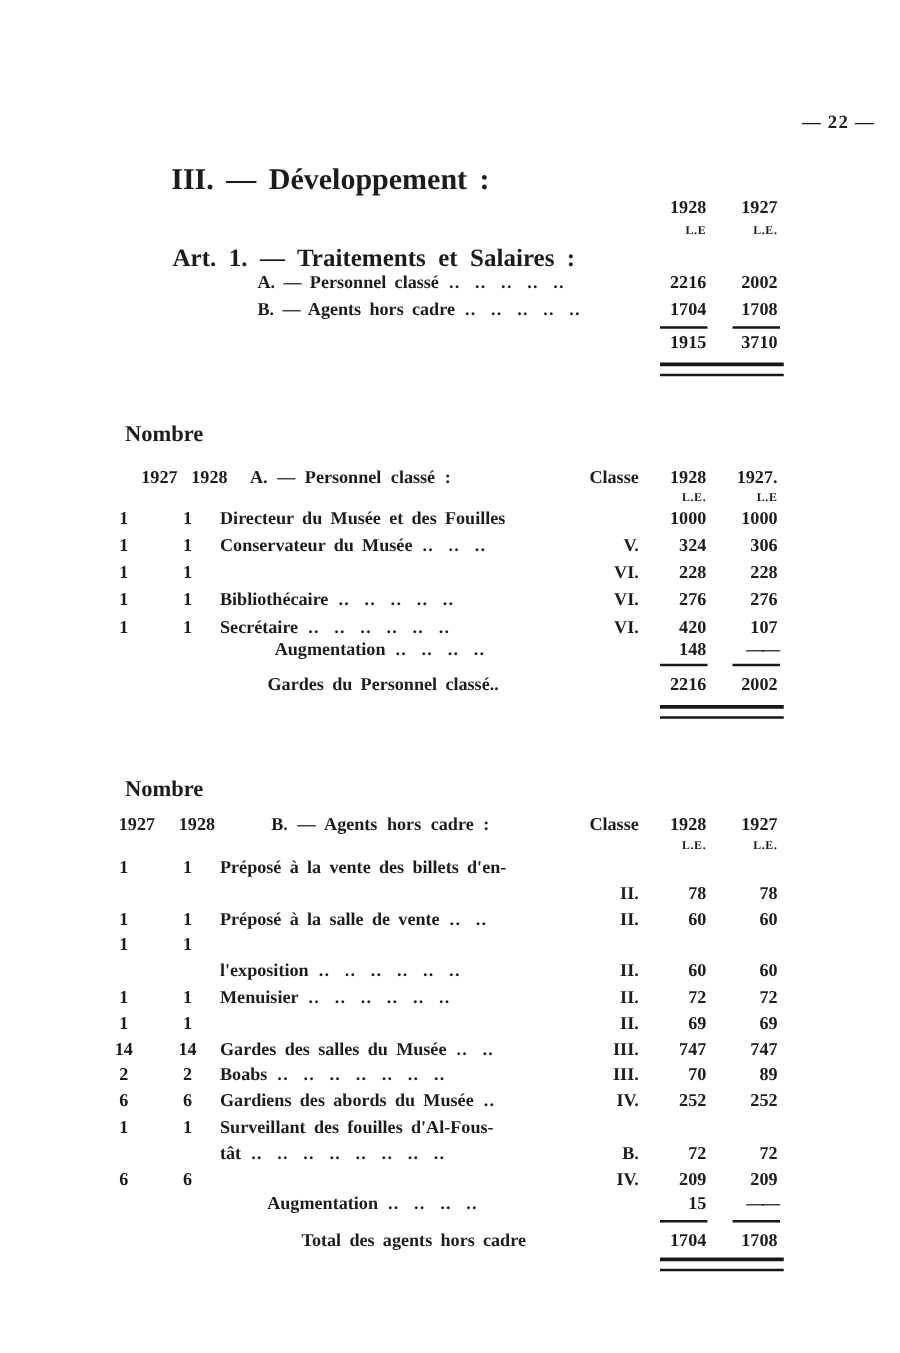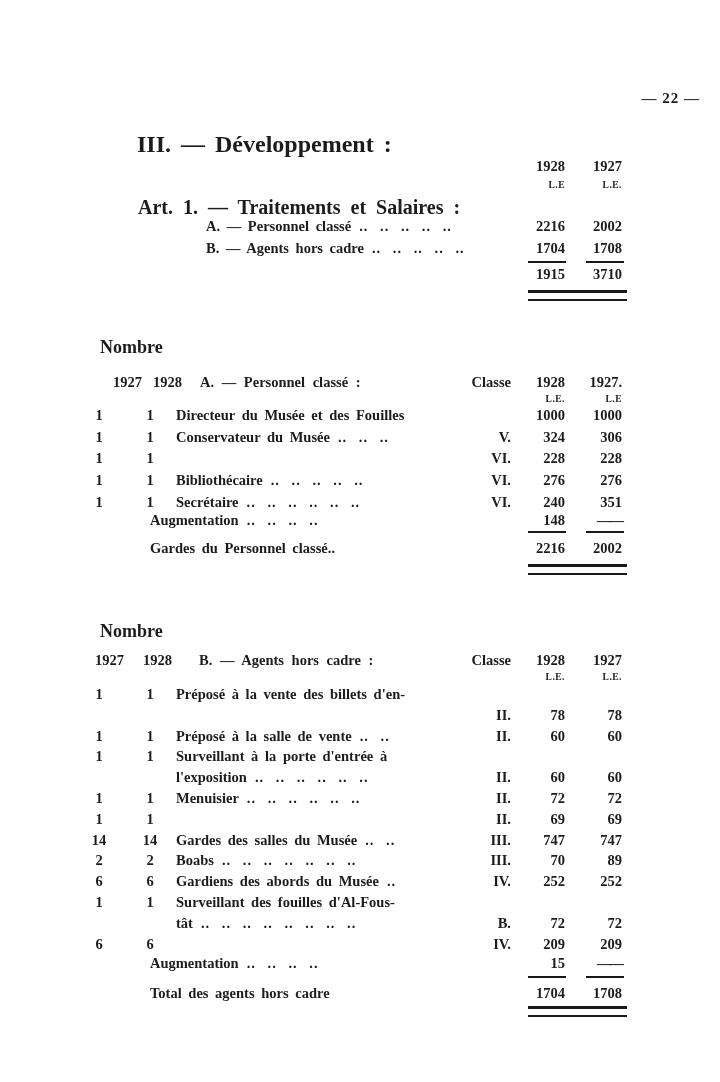--- a/index.html
+++ b/index.html
@@ -27,21 +27,21 @@
   .r28{left:528px;width:38px;}
   .r27{left:586px;width:38px;}
   .dbl{position:absolute;left:528px;width:99px;height:6px;
        border-top:3px solid #181818;border-bottom:2px solid #181818;}
   .pageno{position:absolute;top:90px;left:0;width:700px;text-align:right;
           font-size:15px;letter-spacing:1px;}
   .sec-title{position:absolute;top:131px;left:137px;font-size:24px;word-spacing:4px;}
   .art-title{position:absolute;top:196px;left:138px;font-size:20px;word-spacing:5px;}
   .nombre{position:absolute;left:87px;font-size:18px;margin-left:13px;}
   .slbl{left:182px;word-spacing:3px;margin-left:24px;}
-  .rt{text-align:left;word-spacing:3px;}
+  .rt{text-align:center;word-spacing:3px;}
 </style>
 </head>
 <body>
 
 <div class="page">
 
   <div class="pageno">— 22 —</div>
 
   <div class="sec-title">III. — Développement :</div>
 
@@ -124,22 +124,22 @@
         <span class="cell clbl"><span>Bibliothécaire</span><span class="dots">.. .. .. .. ..</span></span>
         <span class="cell ccls">VI.</span>
         <span class="cell c28">276</span>
         <span class="cell c27">276</span>
       </div>
       <div class="row">
         <span class="cell cn27">1</span>
         <span class="cell cn28">1</span>
         <span class="cell clbl"><span>Secrétaire</span><span class="dots">.. .. .. .. .. ..</span></span>
         <span class="cell ccls">VI.</span>
-        <span class="cell c28">240</span>
-        <span class="cell c27">351</span>
+        <span class="cell c28">420</span>
+        <span class="cell c27">107</span>
       </div>
     </div>
 
     <div class="rowband" style="top:512px">
       <span class="cell rt" style="left:150px;width:308px"><span>Augmentation</span><span class="dots">.. .. .. ..</span></span>
       <span class="cell c28">148</span>
       <span class="cell c27 dash">——</span>
     </div>
 
     <div class="rule r28" style="top:531px"></div>
@@ -152,21 +152,21 @@
     </div>
     <div class="dbl" style="top:564px"></div>
   </div>
 
   <div>
     <div class="nombre" style="top:621px">Nombre</div>
 
     <div class="rowband" style="top:652px">
       <span class="cell" style="left:95px">1927</span>
       <span class="cell" style="left:143px">1928</span>
-      <span class="cell" style="left:199px;word-spacing:4px">B. — Agents hors cadre :</span>
+      <span class="cell" style="left:217px;word-spacing:4px">B. — Agents hors cadre :</span>
       <span class="cell ccls">Classe</span>
       <span class="cell c28">1928</span>
       <span class="cell c27">1927</span>
     </div>
     <div class="rowband" style="top:672px">
       <span class="cell c28 unit">L.E.</span>
       <span class="cell c27 unit">L.E.</span>
     </div>
 
     <div class="rows rows-b" style="top:686px">
@@ -189,21 +189,20 @@
         <span class="cell cn27">1</span>
         <span class="cell cn28">1</span>
         <span class="cell clbl"><span>Préposé à la salle de vente</span><span class="dots">.. ..</span></span>
         <span class="cell ccls">II.</span>
         <span class="cell c28">60</span>
         <span class="cell c27">60</span>
       </div>
       <div class="row">
         <span class="cell cn27">1</span>
         <span class="cell cn28">1</span>
-        <span class="cell clbl"><span>Surveillant à la porte d'entrée à</span><span class="dots"></span></span>
         <span class="cell ccls"></span>
         <span class="cell c28"></span>
         <span class="cell c27"></span>
       </div>
       <div class="row">
         <span class="cell cn27"></span>
         <span class="cell cn28"></span>
         <span class="cell clbl"><span>l'exposition</span><span class="dots">.. .. .. .. .. ..</span></span>
         <span class="cell ccls">II.</span>
         <span class="cell c28">60</span>

